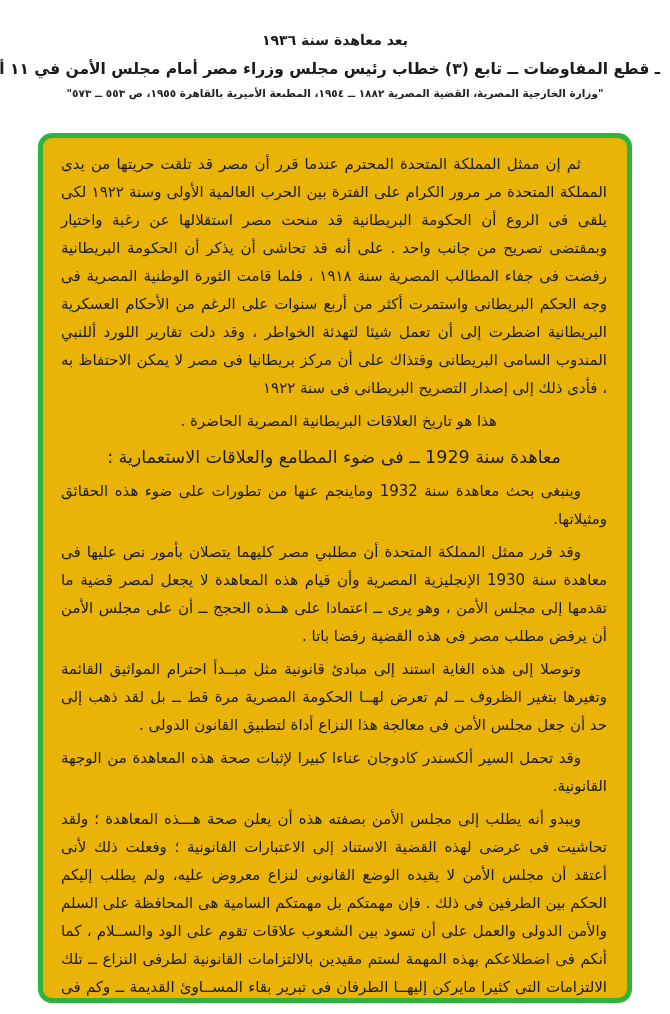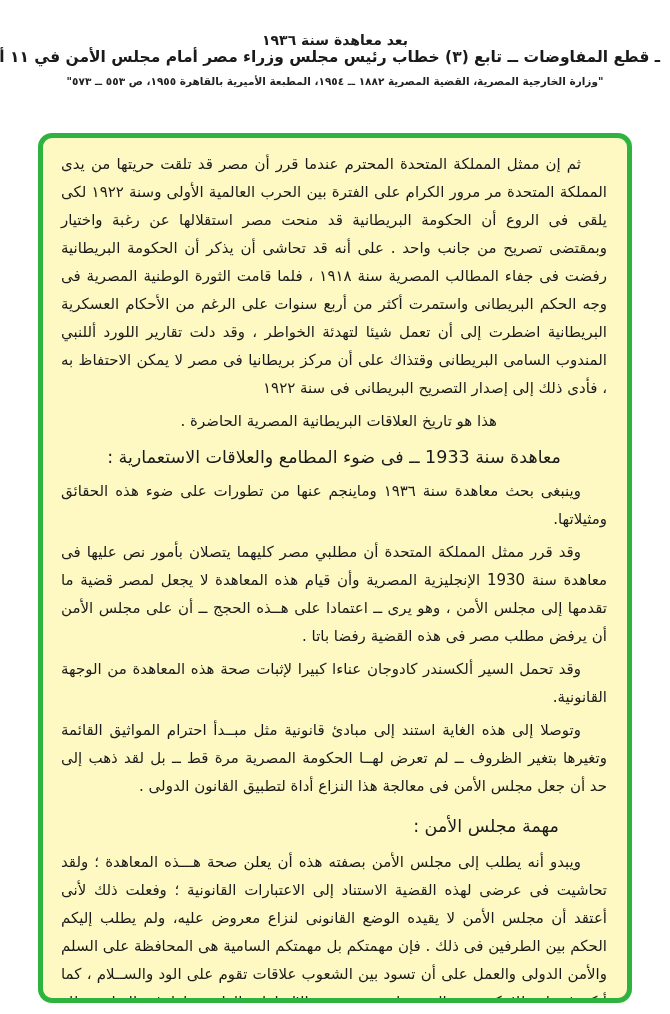--- a/index.html
+++ b/index.html
@@ -16,20 +16,21 @@
   .header {
     position: absolute;
     top: 32px;
     left: 10px;
     right: 10px;
     text-align: center;
   }
   .h-line1 {
     font-size: 14px;
     font-weight: bold;
+    margin-bottom: 12px;
     letter-spacing: 0.5px;
   }
   .h-line2 {
     font-size: 15.5px;
     font-weight: bold;
     margin-bottom: 9px;
     white-space: nowrap;
   }
   .h-line3 {
     font-size: 10.5px;
@@ -39,21 +40,21 @@
   .frame {
     position: absolute;
     top: 133px;
     right: 38px;
     left: 38px;
     bottom: 11px;
     border: 5px solid #2eb43e;
     border-radius: 14px;
     box-sizing: border-box;
     padding: 12px 20px 8px 18px;
-    background: #fef9c3;
+    background: #eab308;
     overflow: hidden;
   }
   .para {
     font-size: 15px;
     line-height: 28px;
     text-align: justify;
     text-justify: inter-word;
     margin: 0 0 5px 0;
   }
   .para.indent { text-indent: 26px; }
@@ -84,28 +85,27 @@
     <div class="h-line1">بعد معاهدة سنة ١٩٣٦</div>
     <div class="h-line2">ـ قطع المفاوضات ــ تابع (٣) خطاب رئيس مجلس وزراء مصر أمام مجلس الأمن في ١١ أغسطس ١٩٤٧</div>
     <div class="h-line3">"وزارة الخارجية المصرية، القضية المصرية ١٨٨٢ ــ ١٩٥٤، المطبعة الأميرية بالقاهرة ١٩٥٥، ص ٥٥٣ ــ ٥٧٣"</div>
   </div>
 
   <div class="frame">
     <p class="para indent">ثم إن ممثل المملكة المتحدة المحترم عندما قرر أن مصر قد تلقت حريتها من يدى المملكة المتحدة مر مرور الكرام على الفترة بين الحرب العالمية الأولى وسنة ١٩٢٢ لكى يلقى فى الروع أن الحكومة البريطانية قد منحت مصر استقلالها عن رغبة واختيار وبمقتضى تصريح من جانب واحد . على أنه قد تحاشى أن يذكر أن الحكومة البريطانية رفضت فى جفاء المطالب المصرية سنة ١٩١٨ ، فلما قامت الثورة الوطنية المصرية فى وجه الحكم البريطانى واستمرت أكثر من أربع سنوات على الرغم من الأحكام العسكرية البريطانية اضطرت إلى أن تعمل شيئا لتهدئة الخواطر ، وقد دلت تقارير اللورد أللنبي المندوب السامى البريطانى وقتذاك على أن مركز بريطانيا فى مصر لا يمكن الاحتفاظ به ، فأدى ذلك إلى إصدار التصريح البريطانى فى سنة ١٩٢٢</p>
 
     <p class="para standalone">هذا هو تاريخ العلاقات البريطانية المصرية الحاضرة .</p>
 
-    <h2 class="section-heading centered">معاهدة سنة 1933 ــ فى ضوء المطامع والعلاقات الاستعمارية :</h2>
+    <h2 class="section-heading centered">معاهدة سنة 1929 ــ فى ضوء المطامع والعلاقات الاستعمارية :</h2>
 
-    <p class="para indent">وينبغى بحث معاهدة سنة ١٩٣٦ وماينجم عنها من تطورات على ضوء هذه الحقائق ومثيلاتها.</p>
+    <p class="para indent">وينبغى بحث معاهدة سنة 1932 وماينجم عنها من تطورات على ضوء هذه الحقائق ومثيلاتها.</p>
 
     <p class="para indent">وقد قرر ممثل المملكة المتحدة أن مطلبي مصر كليهما يتصلان بأمور نص عليها فى معاهدة سنة 1930 الإنجليزية المصرية وأن قيام هذه المعاهدة لا يجعل لمصر قضية ما تقدمها إلى مجلس الأمن ، وهو يرى ــ اعتمادا على هــذه الحجج ــ أن على مجلس الأمن أن يرفض مطلب مصر فى هذه القضية رفضا باتا .</p>
 
+    <p class="para indent">وتوصلا إلى هذه الغاية استند إلى مبادئ قانونية مثل مبــدأ احترام المواثيق القائمة وتغيرها بتغير الظروف ــ لم تعرض لهــا الحكومة المصرية مرة قط ــ بل لقد ذهب إلى حد أن جعل مجلس الأمن فى معالجة هذا النزاع أداة لتطبيق القانون الدولى .</p>
+
     <p class="para indent">وقد تحمل السير ألكسندر كادوجان عناءا كبيرا لإثبات صحة هذه المعاهدة من الوجهة القانونية.</p>
 
-    <p class="para indent">وتوصلا إلى هذه الغاية استند إلى مبادئ قانونية مثل مبــدأ احترام المواثيق القائمة وتغيرها بتغير الظروف ــ لم تعرض لهــا الحكومة المصرية مرة قط ــ بل لقد ذهب إلى حد أن جعل مجلس الأمن فى معالجة هذا النزاع أداة لتطبيق القانون الدولى .</p>
-
-    <h2 class="section-heading right-offset">مهمة مجلس الأمن :</h2>
 
     <p class="para indent">ويبدو أنه يطلب إلى مجلس الأمن بصفته هذه أن يعلن صحة هـــذه المعاهدة ؛ ولقد تحاشيت فى عرضى لهذه القضية الاستناد إلى الاعتبارات القانونية ؛ وفعلت ذلك لأنى أعتقد أن مجلس الأمن لا يقيده الوضع القانونى لنزاع معروض عليه، ولم يطلب إليكم الحكم بين الطرفين فى ذلك . فإن مهمتكم بل مهمتكم السامية هى المحافظة على السلم والأمن الدولى والعمل على أن تسود بين الشعوب علاقات تقوم على الود والســلام ، كما أنكم فى اضطلاعكم بهذه المهمة لستم مقيدين بالالتزامات القانونية لطرفى النزاع ــ تلك الالتزامات التى كثيرا مايركن إليهــا الطرفان فى تبرير بقاء المســاوئ القديمة ــ وكم فى التواريخ من شواهد تدل على أن تقــادم العهد بمعاهدة ما قد أدى إلى تعكير صفو السلام . وأنتم حفظة السلم ، والسهر عليه هو واجبكم الأول.</p>
   </div>
 
 </div>
 
 </body></html>

